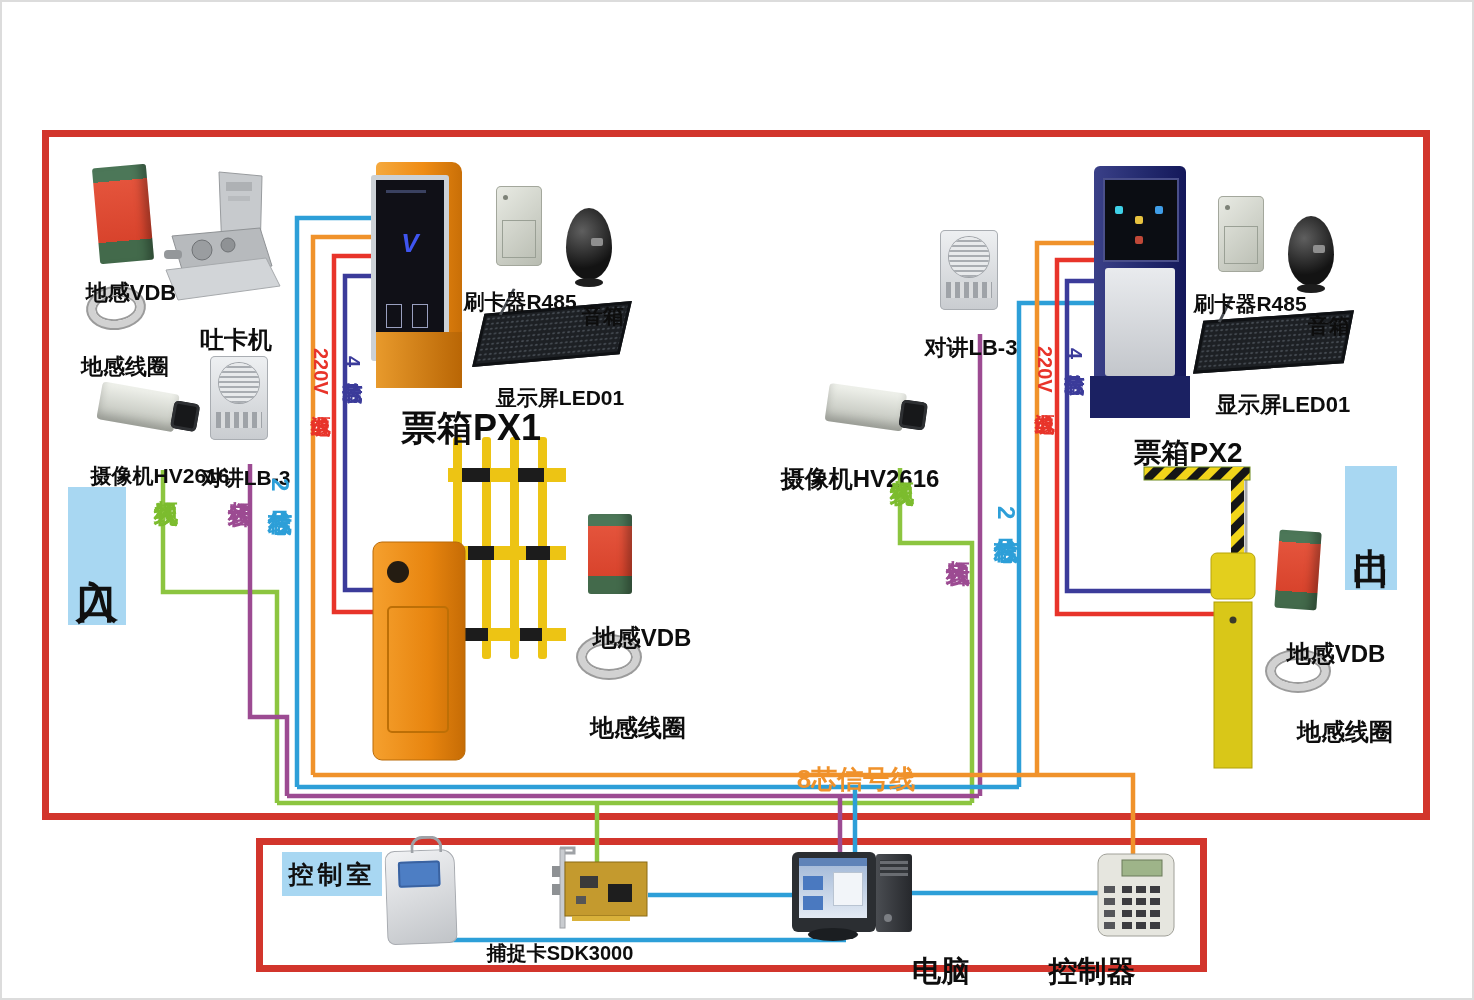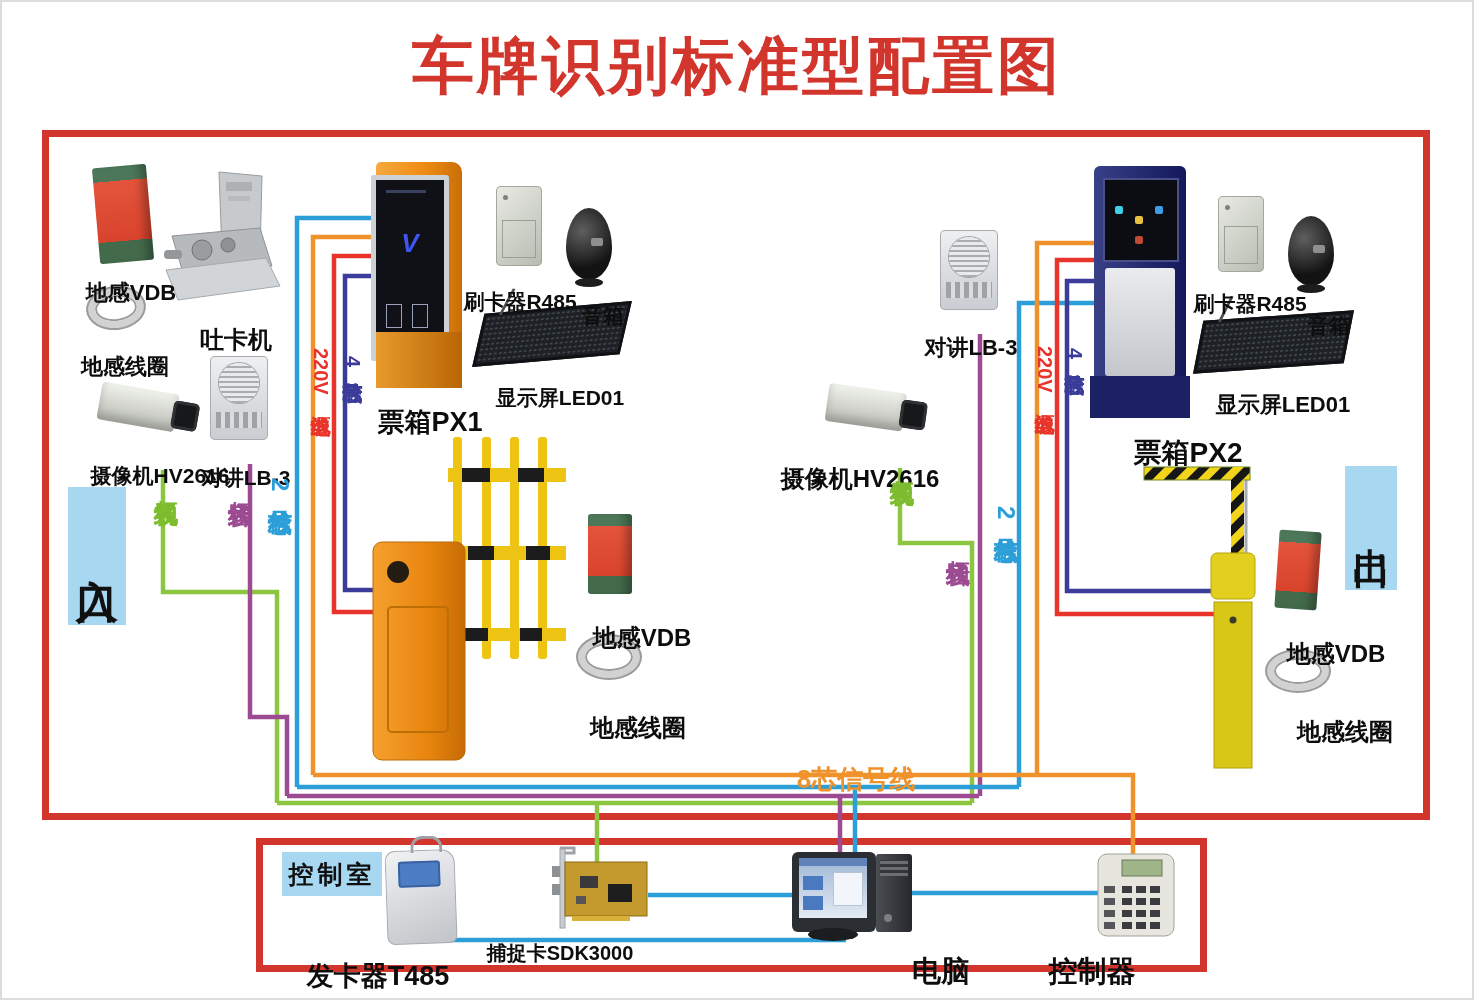--- a/index.html
+++ b/index.html
@@ -96,21 +96,20 @@
   .tower:before{content:"";position:absolute;left:4px;top:6px;right:4px;height:16px;
         background:repeating-linear-gradient(0deg,#6a6d72 0 3px,#33363a 3px 6px);}
   .tower:after{content:"";position:absolute;left:8px;bottom:10px;width:8px;height:8px;border-radius:50%;
         background:#7b7e83;}
 </style>
 </head>
 <body>
 
 <div class="stage">
 
-  <div class="abs title">车牌识别标准型配置图</div>
 
   <div class="abs main-box"></div>
   <div class="abs control-box"></div>
 
   <svg class="abs wires" viewBox="0 0 1474 1000">
     <g fill="none" stroke-width="4.5">
 
       <polyline stroke="#8cc540" points="163,470 163,592 277,592 277,803"></polyline>
       <polyline stroke="#8cc540" points="277,803 972,803"></polyline>
       <polyline stroke="#8cc540" points="900,468 900,543 972,543 972,803"></polyline>
@@ -293,35 +292,34 @@
         <rect x="40" y="70" width="10" height="7"></rect>
         <rect x="54" y="70" width="10" height="7"></rect>
     </g>
   </svg>
 
   <div class="abs dlabel" style="left:66px;top:254px;width:130px;font-size:22px;">地感VDB</div>
   <div class="abs dlabel" style="left:60px;top:328px;width:130px;font-size:22px;">地感线圈</div>
   <div class="abs dlabel" style="left:186px;top:300px;width:100px;font-size:24px;">吐卡机</div>
   <div class="abs dlabel" style="left:80px;top:438px;width:160px;font-size:21px;">摄像机HV2616</div>
   <div class="abs dlabel" style="left:196px;top:440px;width:100px;font-size:21px;">对讲LB-3</div>
-  <div class="abs dlabel" style="left:370px;top:380px;width:120px;font-size:27px;">票箱PX1</div>
+  <div class="abs dlabel" style="left:401px;top:380px;width:120px;font-size:36px;">票箱PX1</div>
   <div class="abs dlabel" style="left:460px;top:264px;width:120px;font-size:21px;">刷卡器R485</div>
   <div class="abs dlabel" style="left:568px;top:278px;width:70px;font-size:21px;">音箱</div>
   <div class="abs dlabel" style="left:490px;top:360px;width:140px;font-size:21px;">显示屏LED01</div>
   <div class="abs dlabel" style="left:582px;top:598px;width:120px;font-size:24px;">地感VDB</div>
   <div class="abs dlabel" style="left:578px;top:688px;width:120px;font-size:24px;">地感线圈</div>
   <div class="abs dlabel" style="left:770px;top:439px;width:180px;font-size:24px;">摄像机HV2616</div>
   <div class="abs dlabel" style="left:916px;top:309px;width:110px;font-size:22px;">对讲LB-3</div>
   <div class="abs dlabel" style="left:1128px;top:410px;width:120px;font-size:28px;">票箱PX2</div>
   <div class="abs dlabel" style="left:1190px;top:266px;width:120px;font-size:21px;">刷卡器R485</div>
   <div class="abs dlabel" style="left:1294px;top:288px;width:70px;font-size:21px;">音箱</div>
   <div class="abs dlabel" style="left:1208px;top:366px;width:150px;font-size:22px;">显示屏LED01</div>
   <div class="abs dlabel" style="left:1276px;top:614px;width:120px;font-size:24px;">地感VDB</div>
   <div class="abs dlabel" style="left:1280px;top:692px;width:130px;font-size:24px;">地感线圈</div>
-  <div class="abs dlabel" style="left:288px;top:934px;width:180px;font-size:27px;">发卡器T485</div>
   <div class="abs dlabel" style="left:480px;top:916px;width:160px;font-size:20px;">捕捉卡SDK3000</div>
   <div class="abs dlabel" style="left:896px;top:928px;width:90px;font-size:29px;">电脑</div>
   <div class="abs dlabel" style="left:1032px;top:928px;width:120px;font-size:29px;">控制器</div>
 
   <div class="abs vlabel c-green" style="left:150px;top:482px;font-size:24px;">视频线</div>
   <div class="abs vlabel c-purple" style="left:224px;top:483px;font-size:24px;">音频线</div>
   <div class="abs vlabel c-lblue" style="left:264px;top:478px;font-size:24px;">2芯信号线</div>
   <div class="abs vlabel c-red" style="left:308px;top:348px;font-size:20px;">220V 电源线</div>
   <div class="abs vlabel c-navy" style="left:340px;top:356px;font-size:20px;">4芯信号线</div>
 

